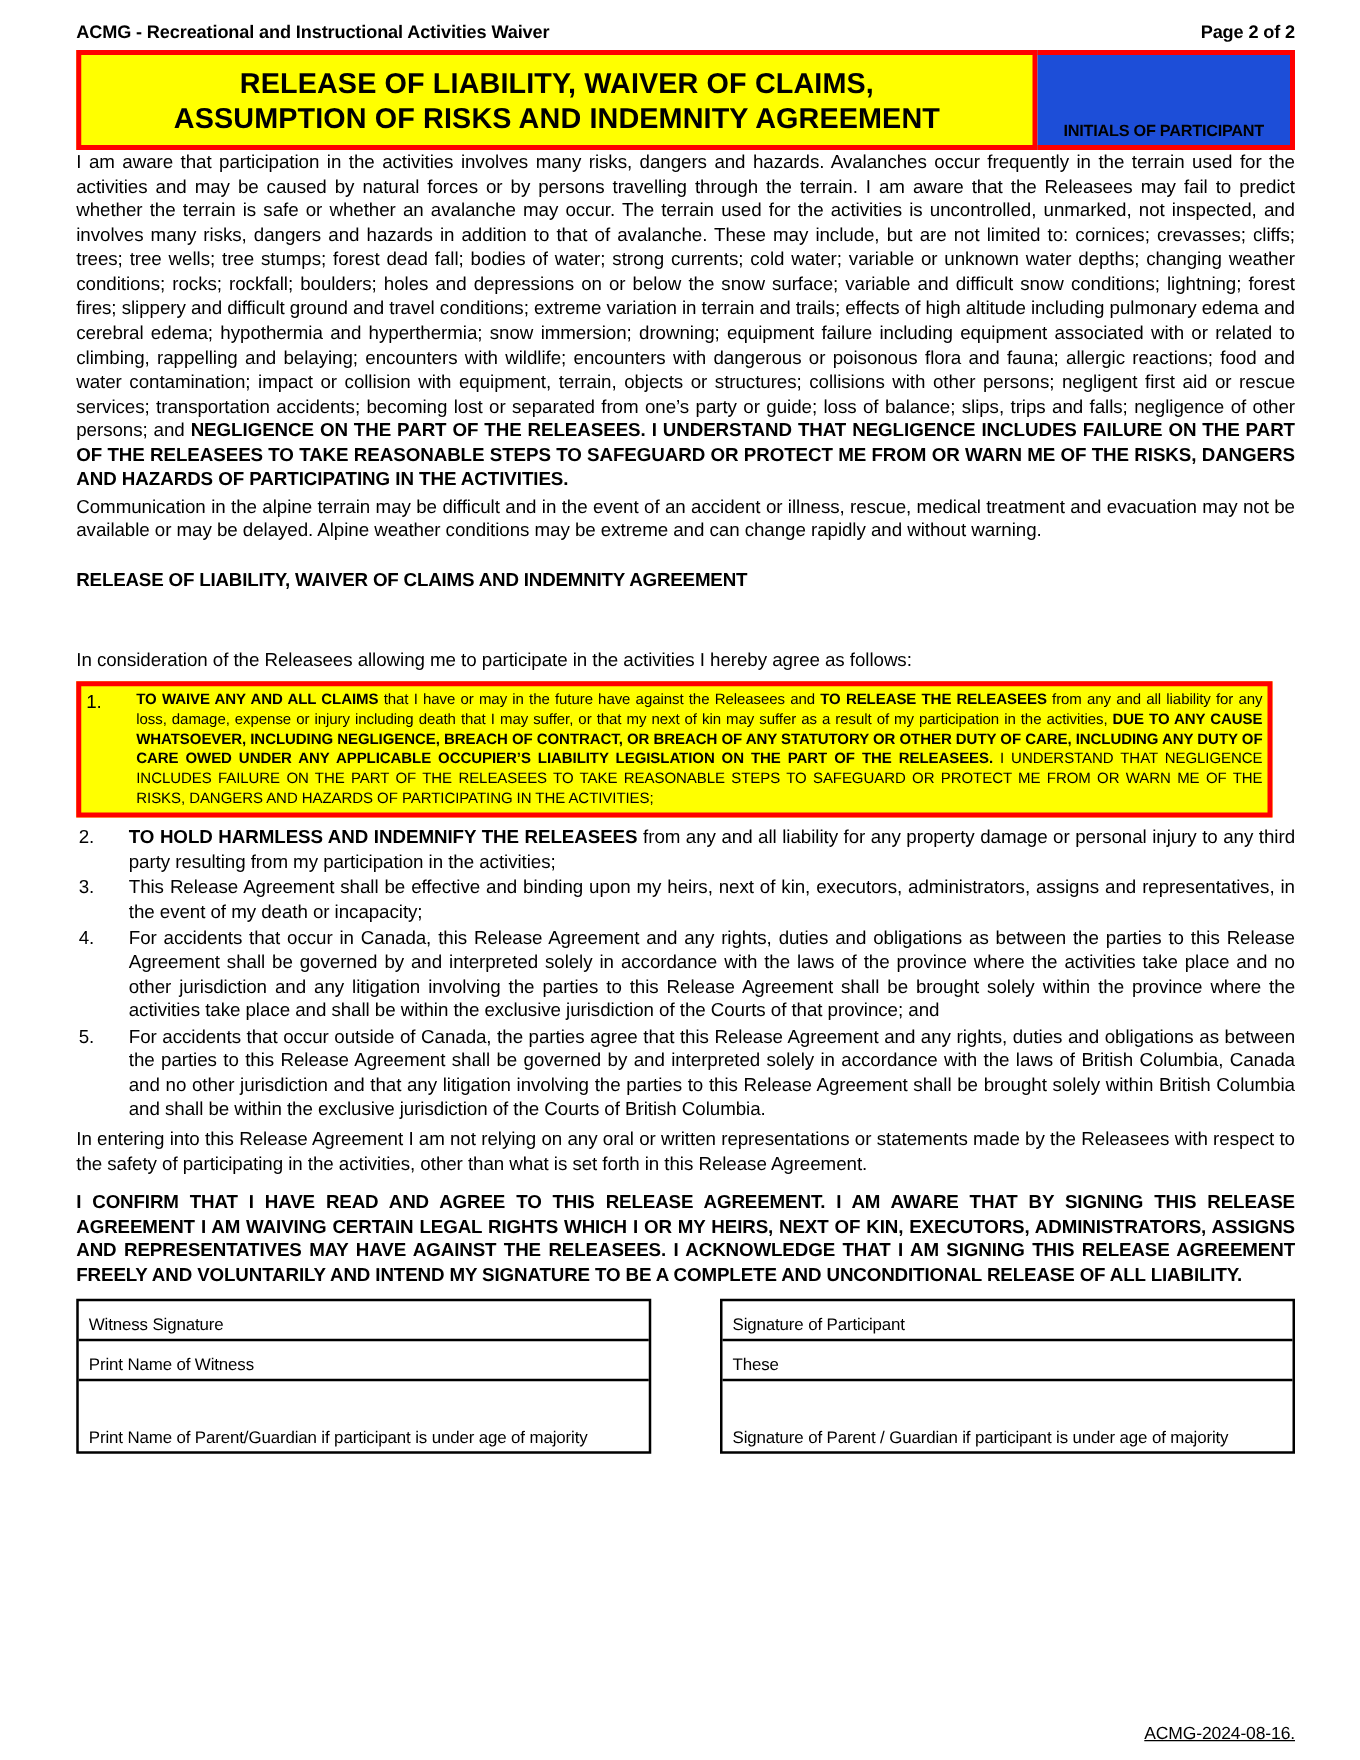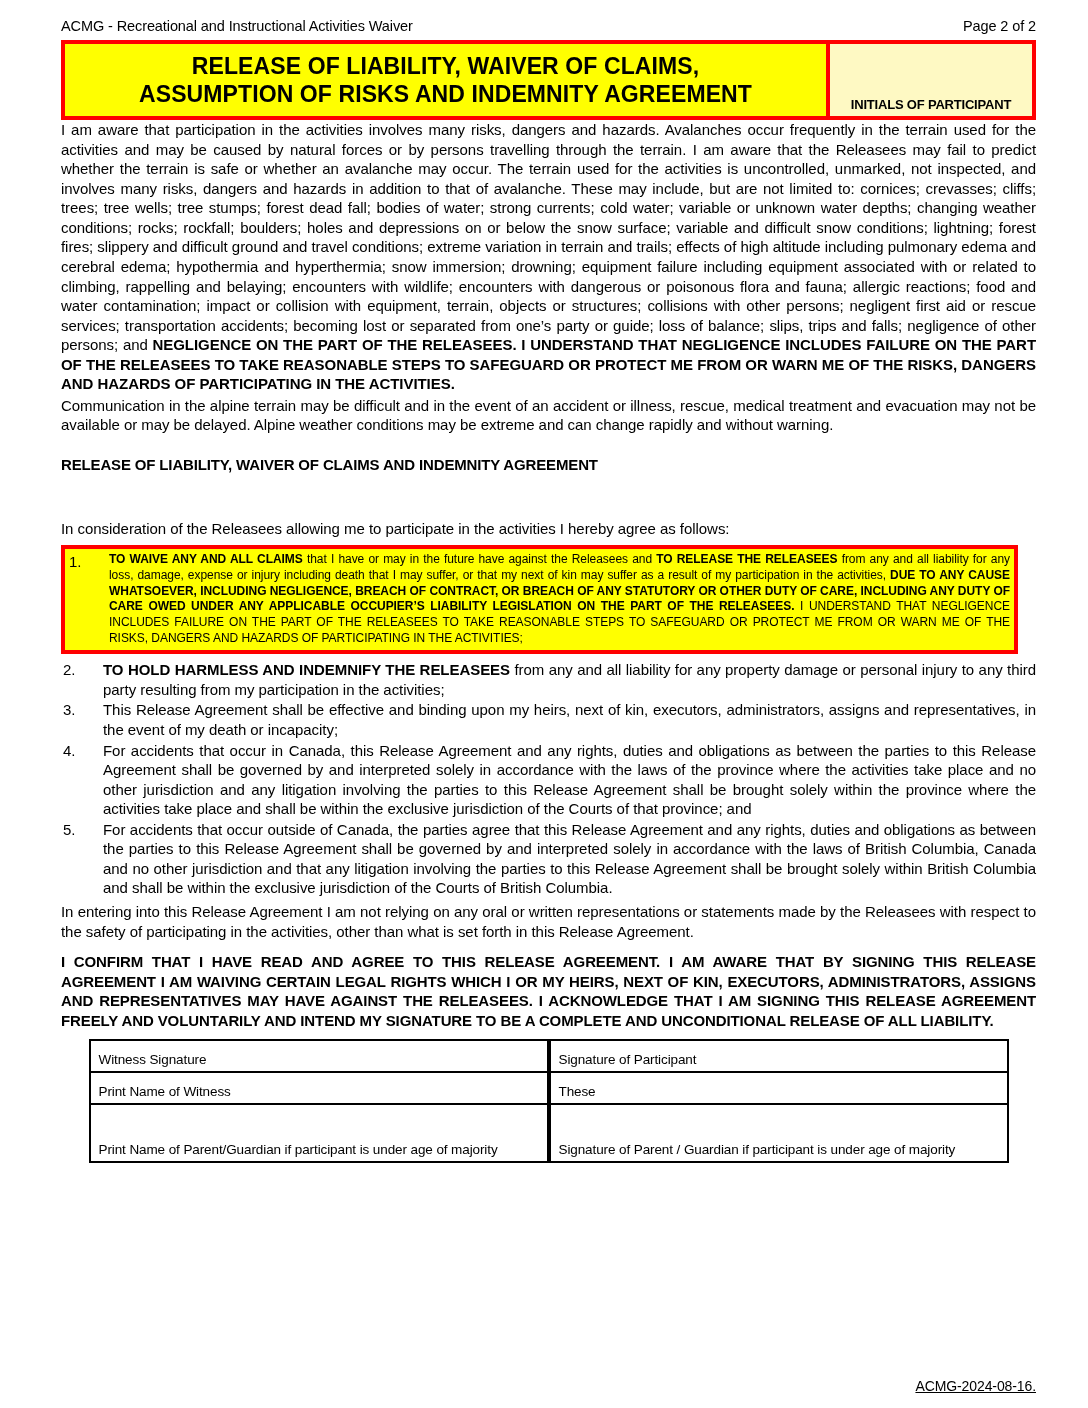--- a/index.html
+++ b/index.html
@@ -20,21 +20,21 @@
     padding: 18px 52px 0 61px;
     overflow: hidden;
   }
 
   
   .doc-header {
     display: flex;
     justify-content: space-between;
     align-items: flex-start;
     font-size: 14.5px;
-    font-weight: normal;
+    font-weight: bold;
     letter-spacing: -0.1px;
     margin-bottom: 6px;
   }
   .doc-header .left { white-space: nowrap; }
   .doc-header .right { white-space: nowrap; }
 
   
   .title-band {
     display: flex;
     align-items: stretch;
@@ -53,21 +53,21 @@
   }
   .title-box .tline {
     font-size: 23px;
     font-weight: bold;
     letter-spacing: 0.1px;
     text-align: center;
     white-space: nowrap;
   }
   .initials-box {
     flex: 0 0 206px;
-    background: #fef9c3;
+    background: #1d4ed8;
     border: 4px solid #ff0000;
     border-left: 0;
     box-sizing: border-box;
     position: relative;
   }
   .initials-box .label {
     position: absolute;
     left: 0;
     right: 0;
     bottom: 4px;
@@ -154,21 +154,21 @@
     font-weight: bold;
     line-height: 1.31;
     text-align: justify;
     margin: 11px 0 8px 0;
     letter-spacing: -0.1px;
   }
 
   
   .sig-area {
     display: flex;
-    justify-content: center;
+    justify-content: space-between;
     margin-top: 0;
   }
   .sig-table {
     width: 460px;
     border: 2px solid #000000;
     box-sizing: border-box;
   }
   .sig-row {
     border-bottom: 2px solid #000000;
     box-sizing: border-box;

